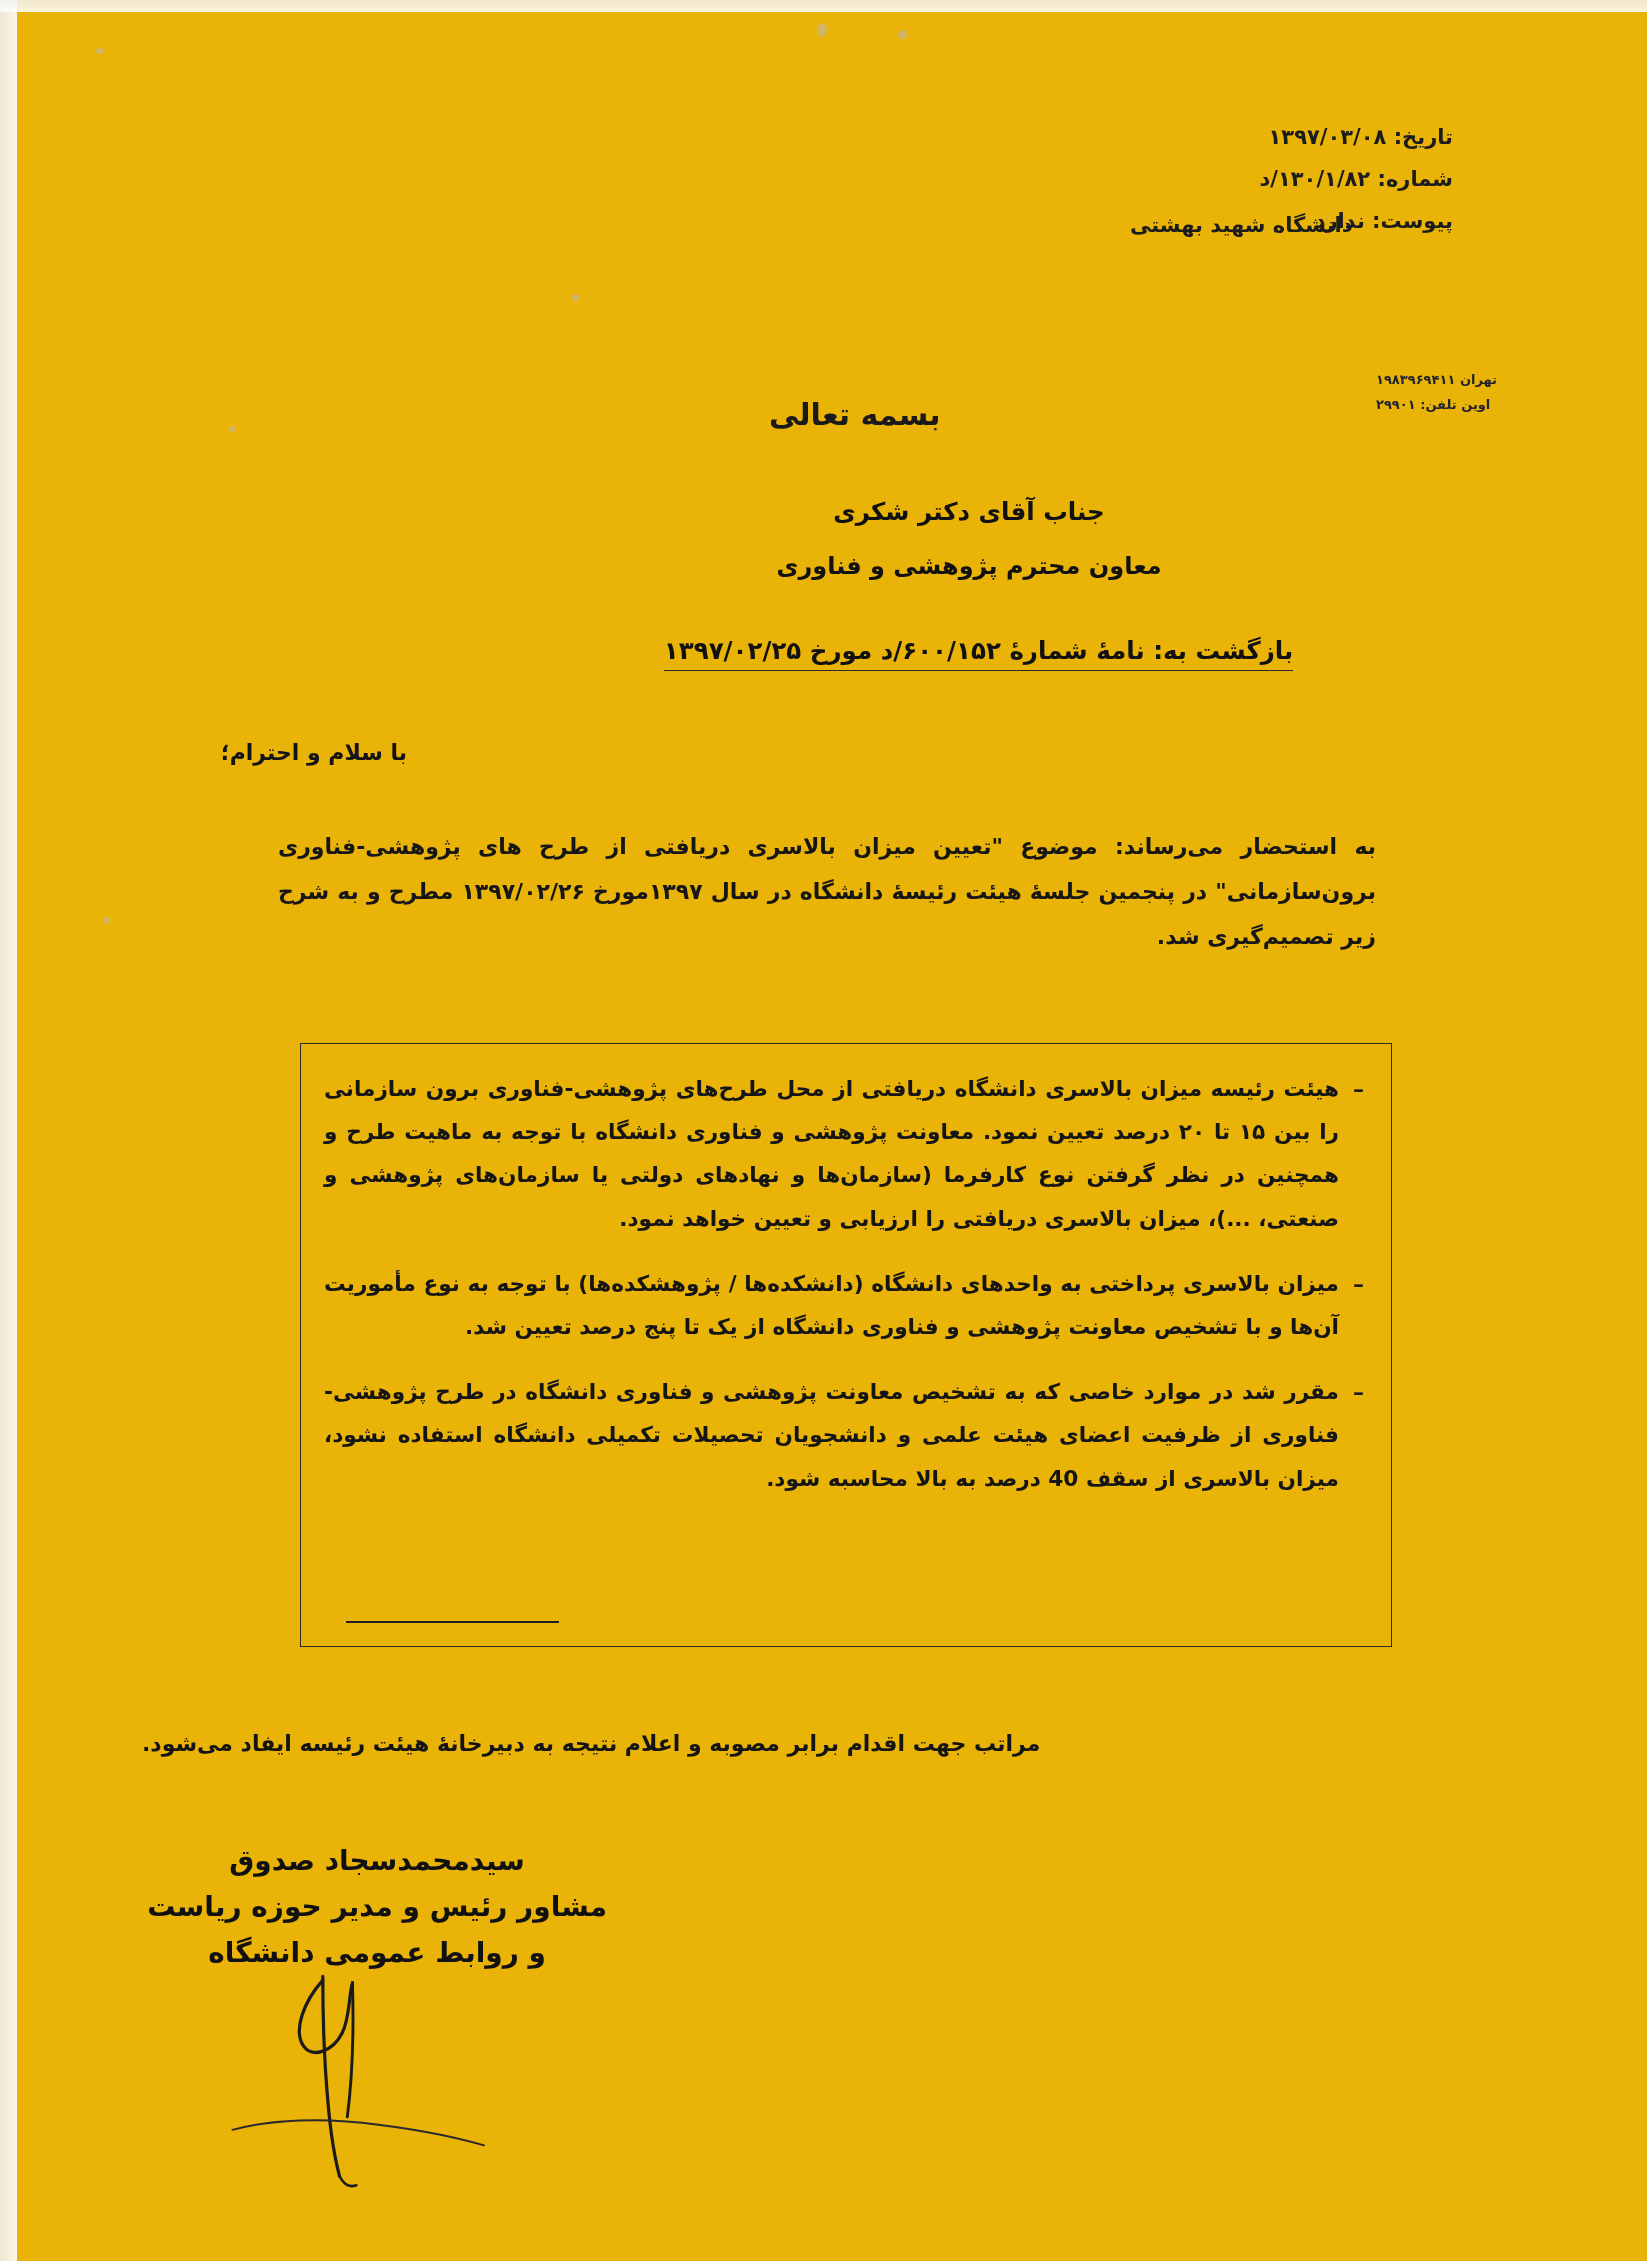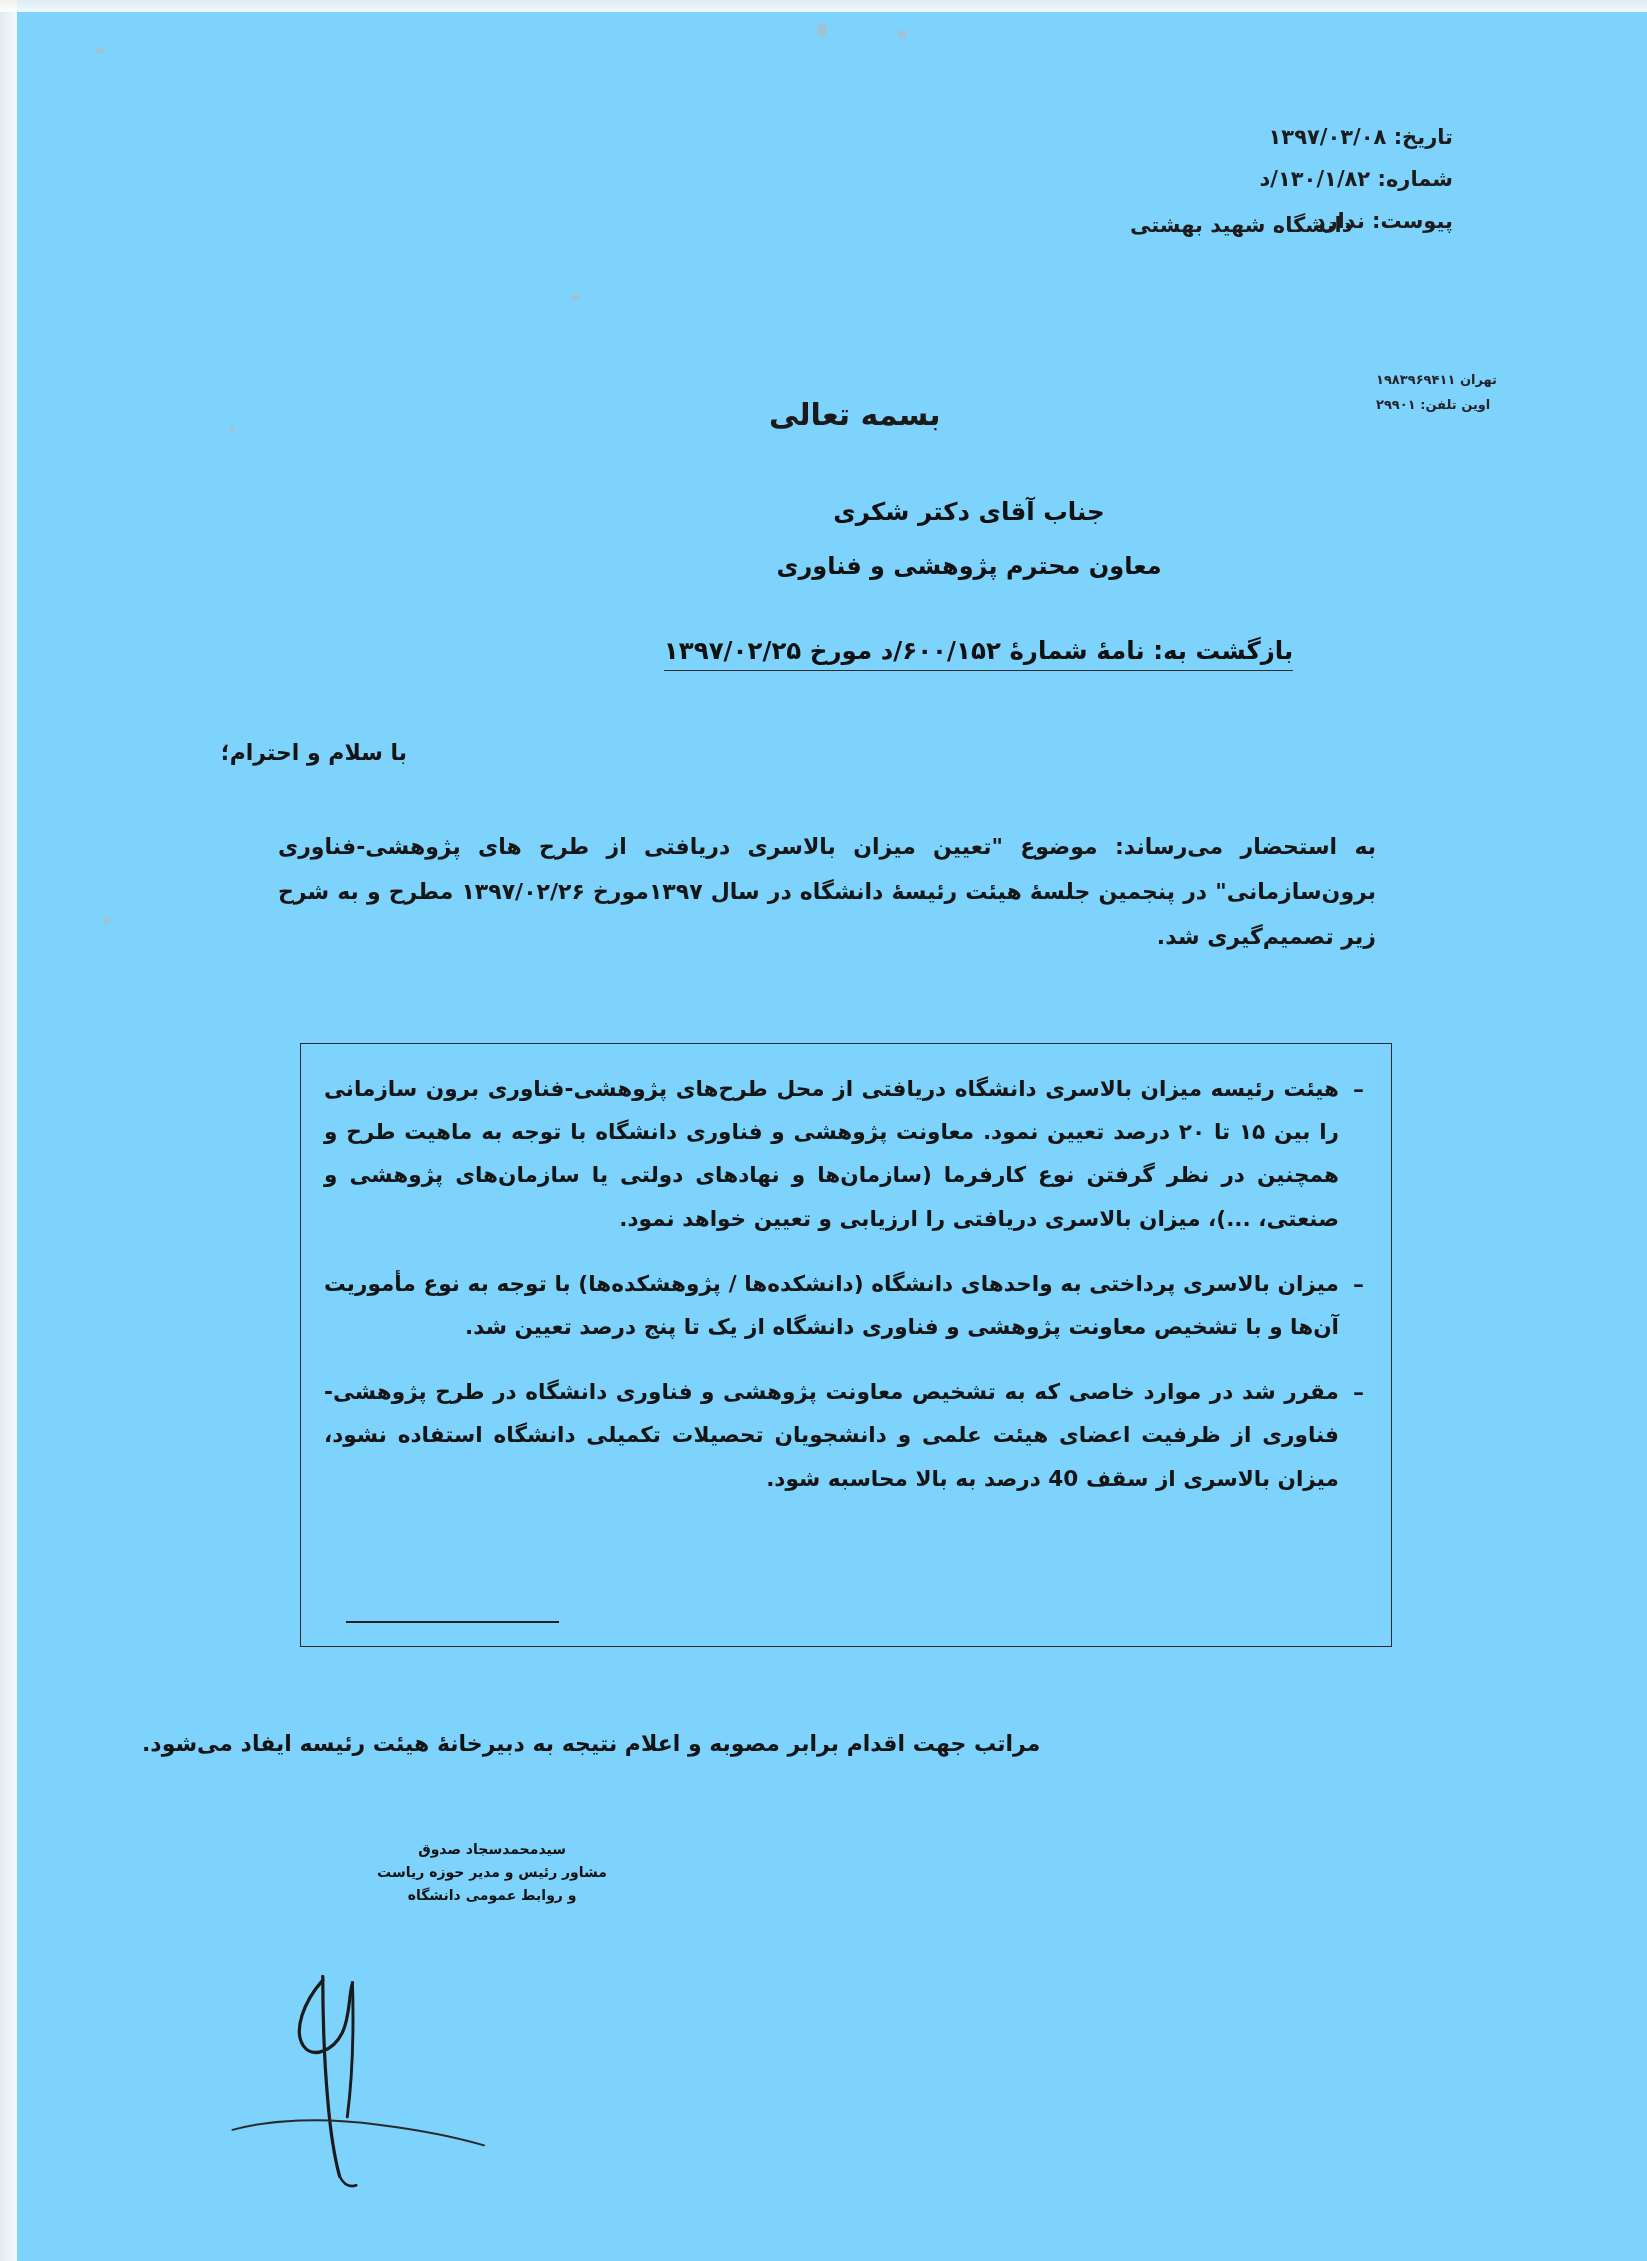--- a/index.html
+++ b/index.html
@@ -12,21 +12,21 @@
     width: 1647px;
     height: 2261px;
     position: relative;
     font-family: "DejaVu Sans", sans-serif;
     color: #1a1a1a;
     overflow: hidden;
   }
   .page {
     position: absolute;
     inset: 0;
-    background: #7dd3fc;
+    background: #eab308;
   }
   
   .scan-edge-left {
     position: absolute;
     left: 0; top: 0; bottom: 0;
     width: 17px;
     background: linear-gradient(90deg, #efeeec 0%, #ffffff 100%);
     opacity: .9;
   }
   .scan-edge-top {
@@ -193,21 +193,21 @@
     font-size: 22px;
     font-weight: 600;
     color: #141414;
   }
 
   .signer {
     position: absolute;
     top: 1838px;
     right: 1040px;
     text-align: center;
-    font-size: 14px;
+    font-size: 28px;
     line-height: 1.65;
     font-weight: 700;
     color: #111;
   }
   .signer div { white-space: nowrap; }
 
   
   .signature {
     position: absolute;
     top: 1963px;

